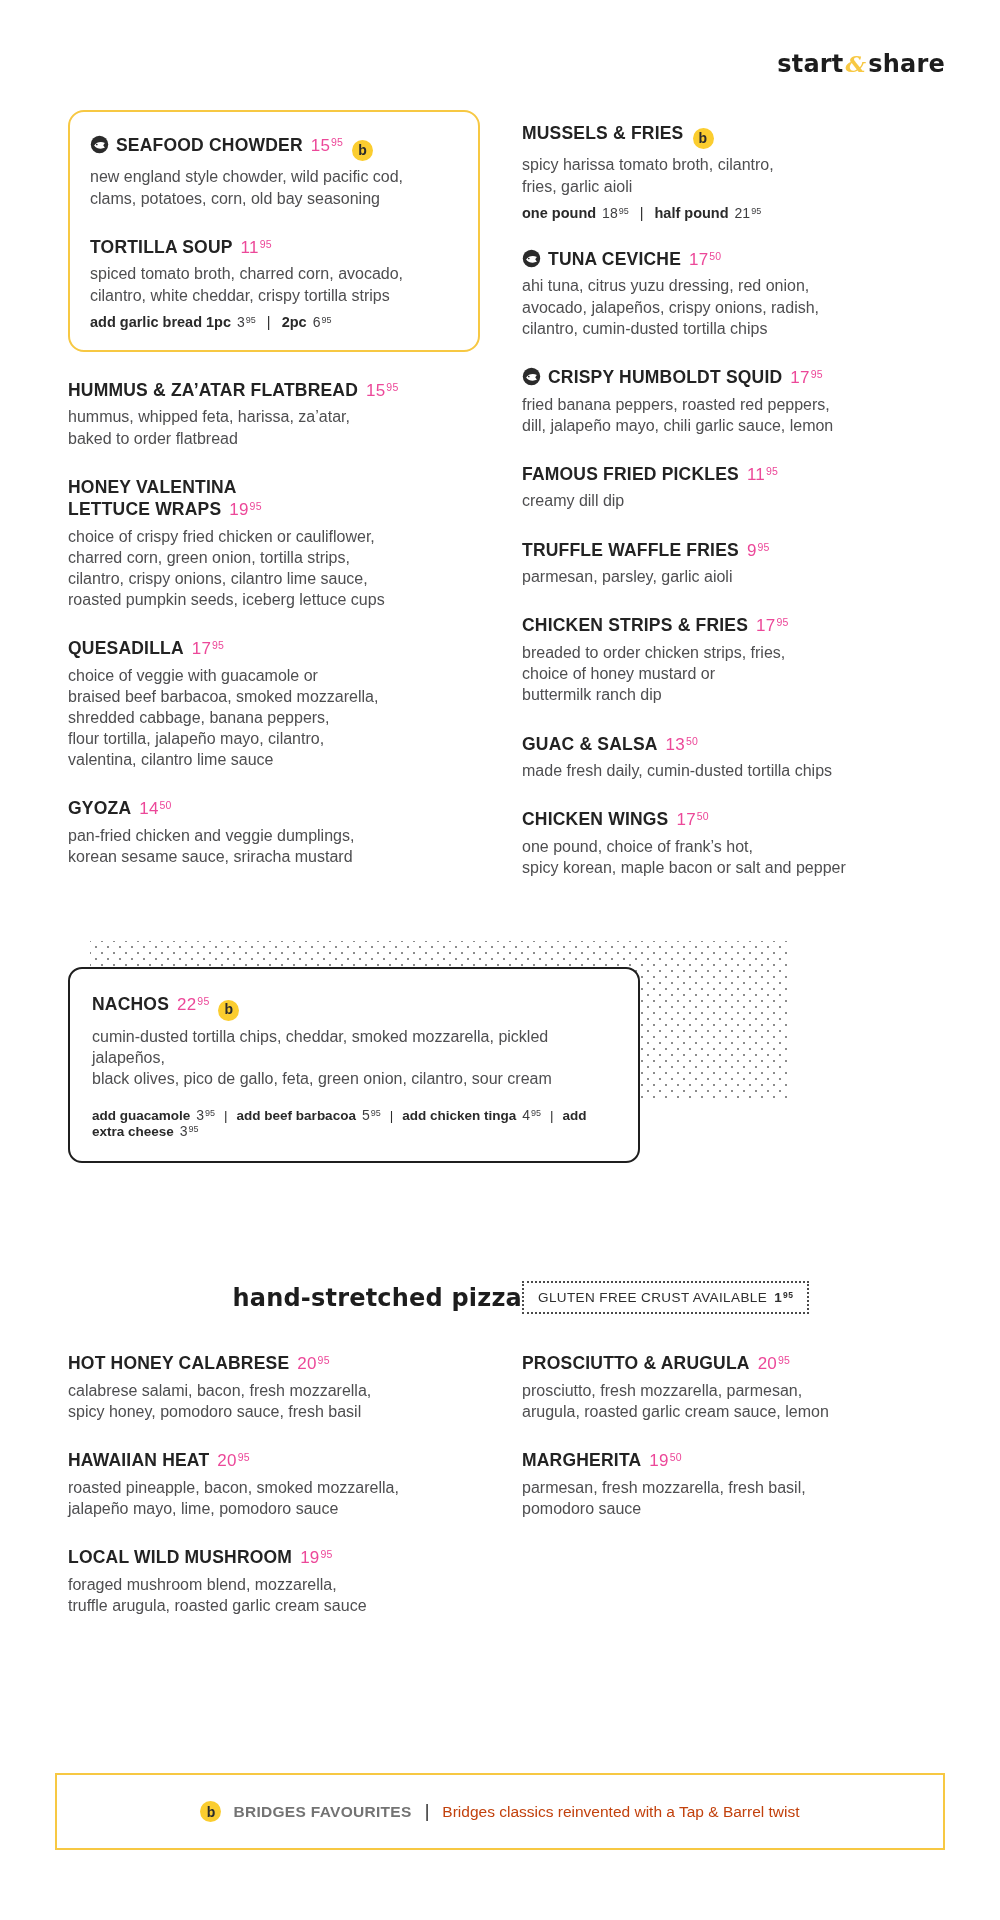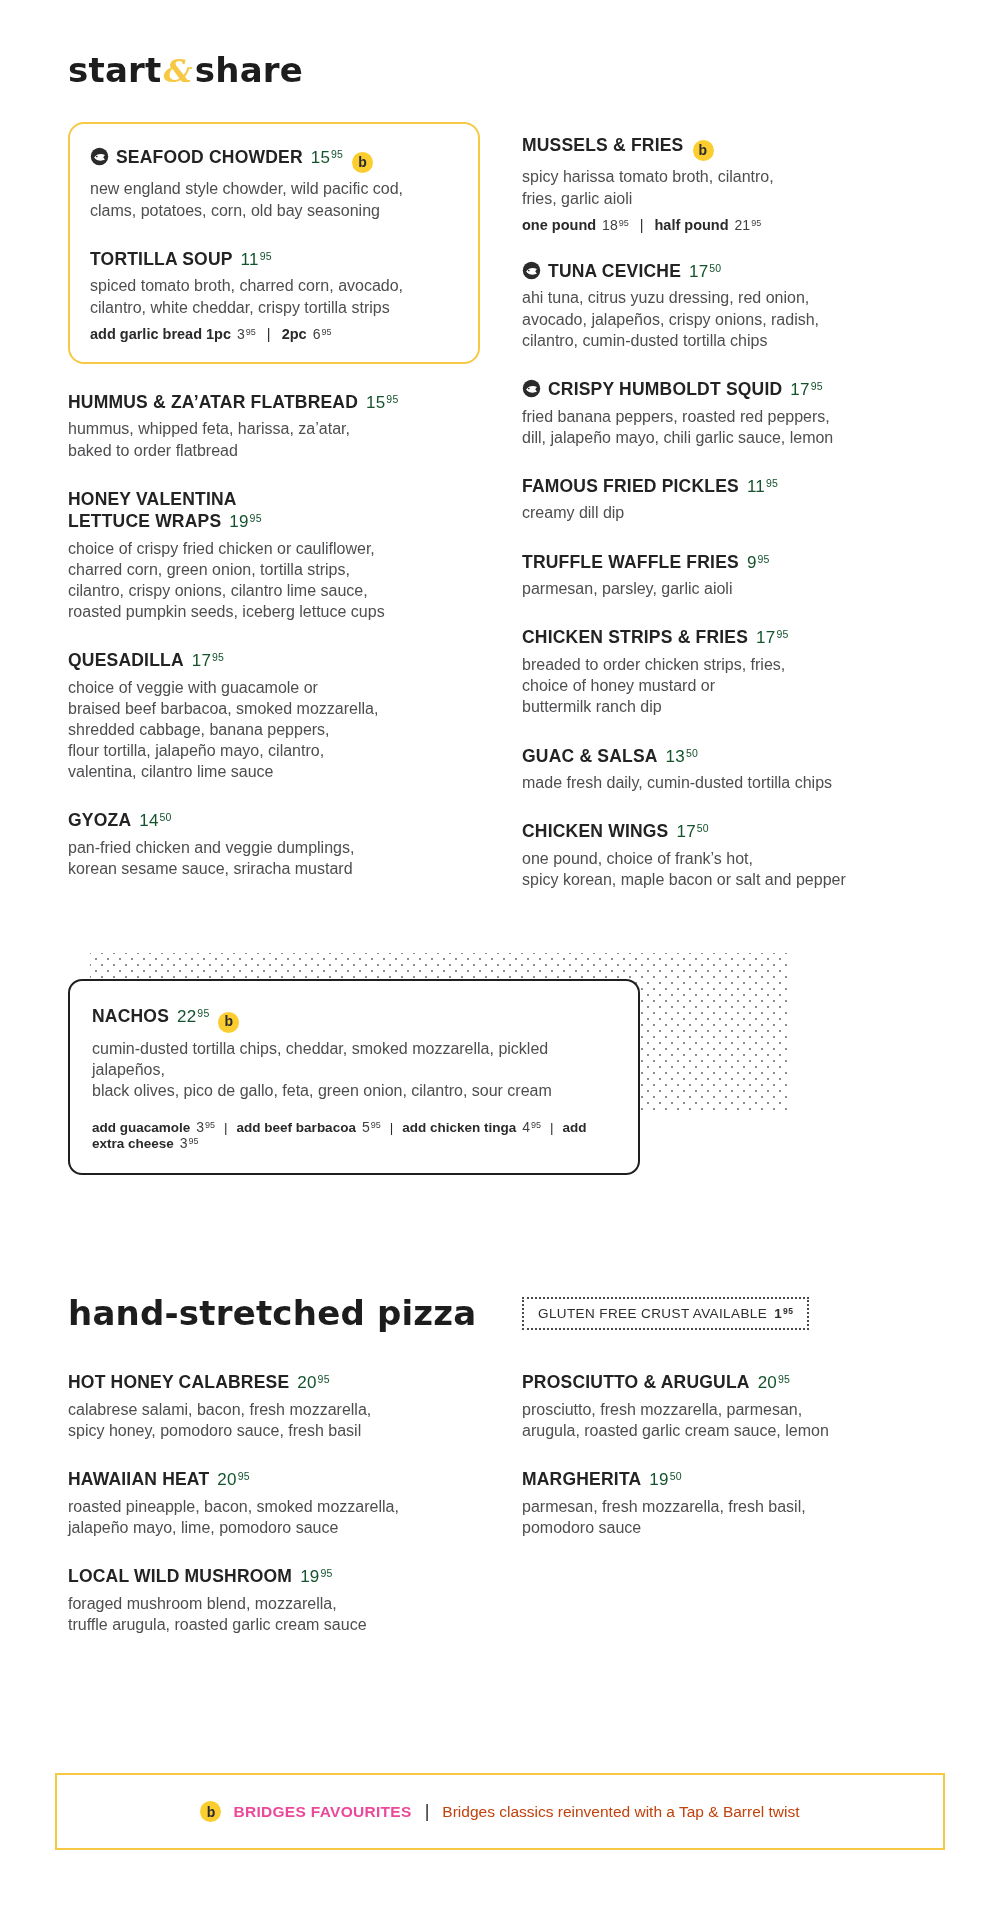--- a/index.html
+++ b/index.html
@@ -12,23 +12,24 @@
     overflow: hidden;
     font-family: "Liberation Sans", sans-serif;
     color: var(--ink, #232323);
   }
   .content { padding: 50px 55px 0 68px; }
 
   
   .display-title {
     font-family: "DejaVu Sans", sans-serif;
     font-weight: bold;
-    font-size: 34px;
+    font-size: 24px;
     letter-spacing: 0.2px;
     color: #1d1d1d;
+    text-align: right;
   }
   .display-title .amp {
     font-family: "DejaVu Serif", serif;
     font-style: italic;
     color: var(--accent-yellow, #F7C843);
     font-size: 0.95em;
     padding: 0 2px;
   }
 
   
@@ -44,21 +45,21 @@
     border-radius: 16px;
     padding: 22px 16px 14px 20px;
     margin-bottom: 27px;
   }
   .yellow-box .item:last-child { margin-bottom: 6px; }
 
   
   .item { margin-bottom: 27px; }
   .head { font-size: 17.5px; font-weight: 700; line-height: 1.28; letter-spacing: 0.2px; color: var(--ink, #232323); }
   .nm { white-space: pre-line; }
-  .pr { font-weight: 400; color: #14532d; margin-left: 8px; font-size: 17px; white-space: nowrap; }
+  .pr { font-weight: 400; color: #ec4899; margin-left: 8px; font-size: 17px; white-space: nowrap; }
   .ps { font-size: 10.5px; position: relative; top: -5px; margin-left: 1px; }
   .desc { margin-top: 5px; font-size: 16px; line-height: 1.32; color: var(--muted, #4e4e50); white-space: pre-line; }
   .addons { margin-top: 8px; font-size: 14.5px; font-weight: 700; color: #2a2a2a; }
   .addons .pr { font-size: 14px; margin-left: 6px; color: #3e3e40; }
   .addons .ps { font-size: 9px; top: -4px; }
   .sep { font-weight: 400; color: #2b2b2b; margin: 0 11px; }
 
   
   .bbadge {
     display: inline-flex; align-items: center; justify-content: center;
@@ -105,21 +106,21 @@
 
   
   .footer-box {
     position: absolute; left: 55px; right: 55px; bottom: 70px;
     border: 2.5px solid var(--accent-yellow, #F7C843);
     padding: 26px 20px;
     display: flex; align-items: center; justify-content: center;
     font-size: 15.5px;
   }
   .footer-box .bbadge { margin-left: 0; margin-right: 4px; }
-  .footer-title { font-weight: 700; letter-spacing: 0.3px; color: #ec4899; margin-left: 8px; }
+  .footer-title { font-weight: 700; letter-spacing: 0.3px; color: #737373; margin-left: 8px; }
   .footer-sep { font-weight: 400; color: #2b2b2b; margin: 0 13px; font-size: 18px; }
   .footer-tagline { color: #c2410c; }
 </style>
 </head>
 <body>
 
 <div class="page">
   <div class="content">
 
     <h1 class="display-title"><span>start</span><span class="amp">&amp;</span><span>share</span></h1>

